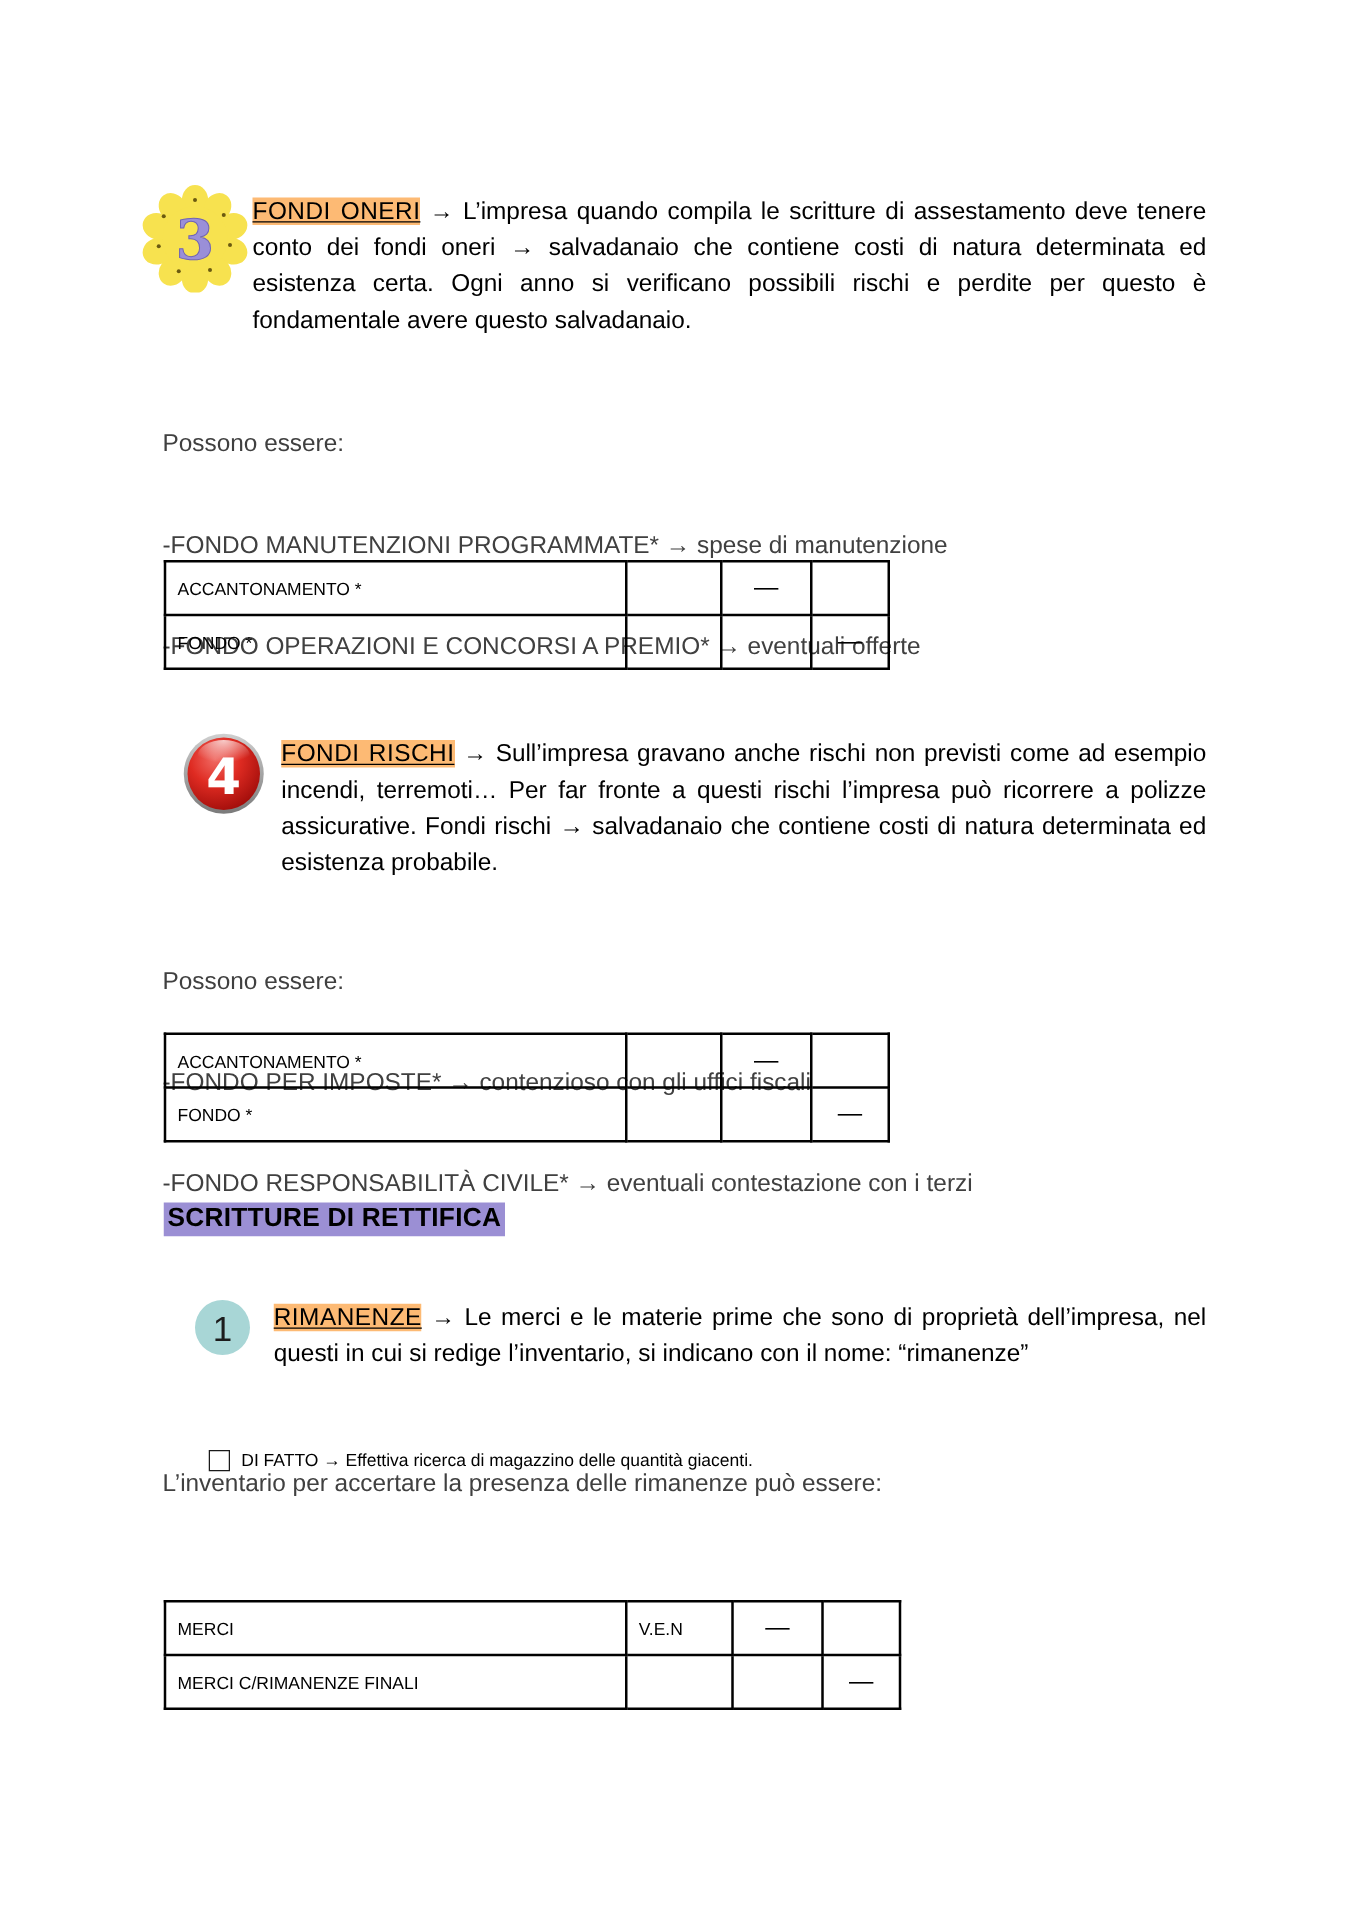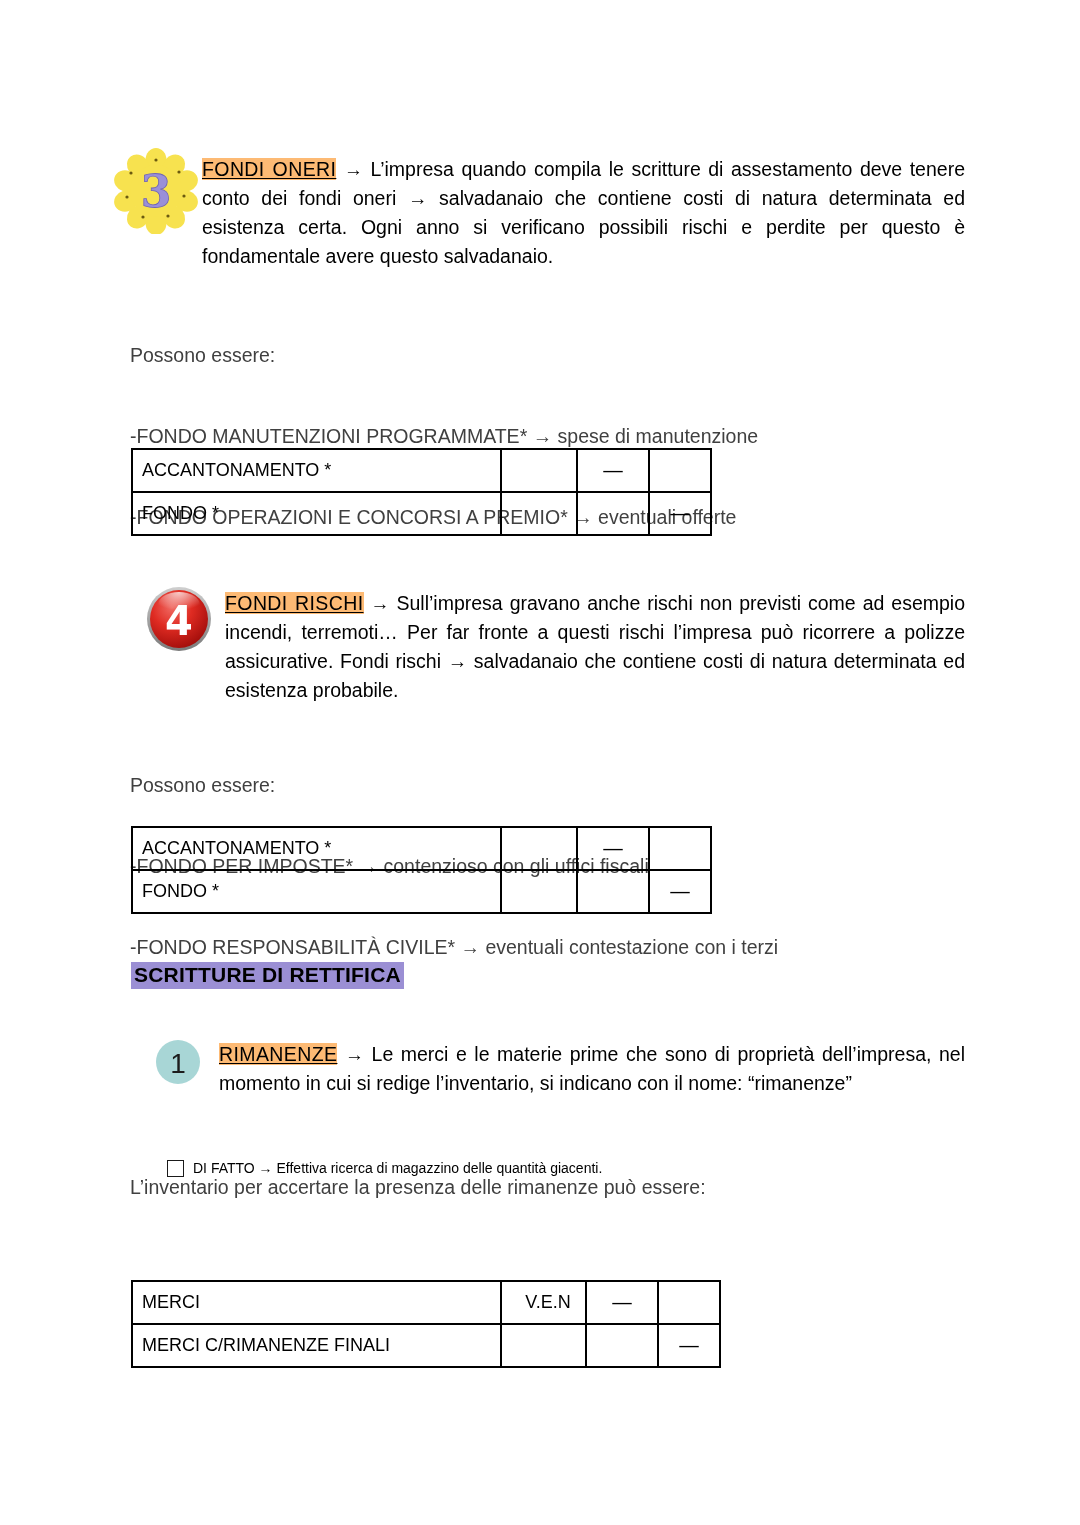--- a/index.html
+++ b/index.html
@@ -85,27 +85,27 @@
 
   
   .acct-table {
     position: absolute;
     border-collapse: collapse;
     table-layout: fixed;
   }
   .acct-table td {
     border: 2px solid #000;
     height: 41px;
-    font-size: 18px;
+    font-size: 14px;
     padding: 0 0 0 9px;
     vertical-align: middle;
     color: #000;
   }
   .acct-table td.c-label { width: 358px; }
-  .acct-table td.c-2 { width: 74px; text-align: center; }
+  .acct-table td.c-2 { width: 74px; }
   .acct-table td.c-3 { width: 70px; }
   .acct-table td.c-4 { width: 60px; }
   .acct-table td.dash {
     text-align: center;
     padding-left: 0;
     font-size: 19.5px;
   }
 
   
   .cb-list {
@@ -246,21 +246,21 @@
   <div class="teal-icon" style="left:155px; top:1039px;">
     <svg viewBox="0 0 46 46" xmlns="http://www.w3.org/2000/svg">
       <circle cx="23" cy="23" r="22" fill="#a8d6d6"></circle>
       <text x="23" y="34" text-anchor="middle" font-family="Liberation Sans, sans-serif" font-size="28" fill="#1c1c1c">1</text>
     </svg>
   </div>
 
   <div class="section para" style="left:219px; top:1040px; width:746px;">
     <span class="kw">RIMANENZE</span>
     <span class="arrow">→</span>
-    <span>Le merci e le materie prime che sono di proprietà dell’impresa, nel momento in cui si redige l’inventario, si indicano con il nome: “rimanenze”</span>
+    <span>Le merci e le materie prime che sono di proprietà dell’impresa, nel questi in cui si redige l’inventario, si indicano con il nome: “rimanenze”</span>
   </div>
 
   <div class="plain-block" style="left:130px; top:1120px; width:800px;">
     <div>L’inventario per accertare la presenza delle rimanenze può essere:</div>
   </div>
 
   <div class="cb-list" style="left:167px; top:1152px; width:780px;">
     <div class="cb-row">
       <span class="cb-box"></span>
       <span>DI FATTO → Effettiva ricerca di magazzino delle quantità giacenti.</span>

